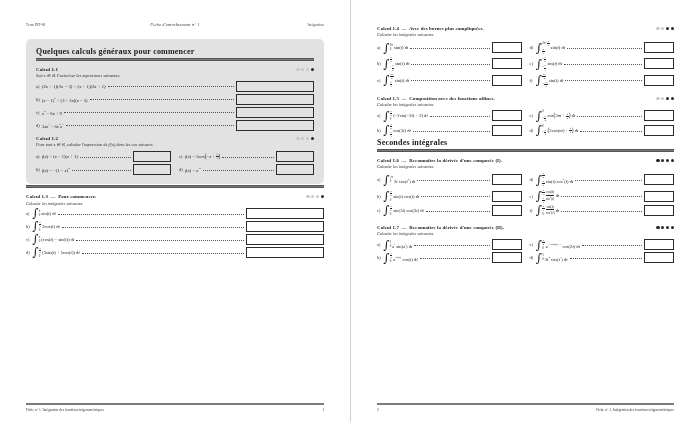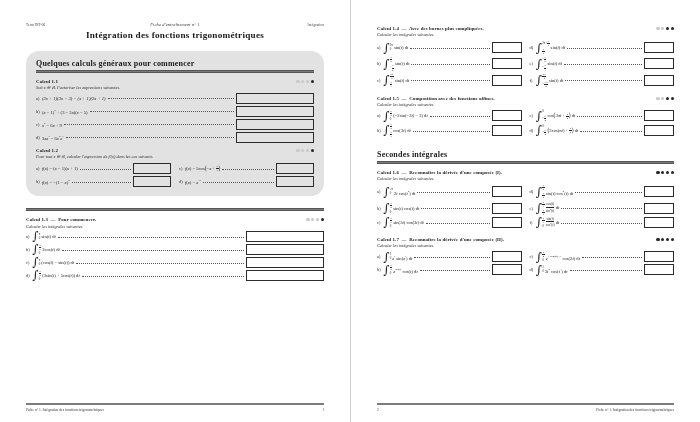--- a/index.html
+++ b/index.html
@@ -36,38 +36,38 @@
     font-size: 9.2px;
     font-weight: 700;
     letter-spacing: .25px;
     margin-top: 2px;
     margin-bottom: 0;
   }
 
   
   .shaded {
     background: #e2e2e2;
-    border-radius: 13px;
+    border-radius: 5px;
     padding: 8px 10px 9px 10px;
     margin-top: 11px;
   }
   .section-title {
     font-size: 8px;
     font-weight: 700;
     letter-spacing: .2px;
     margin: 0 0 2px 0;
   }
   .rule {
     height: 3px;
     background: #7b7b7b;
     border-top: 0.6px solid #555;
     border-bottom: 0.6px solid #555;
     margin: 1px 0 6px 0;
   }
-  .plain-section { margin-top: 12px; }
+  .plain-section { }
   .plain-section .rule { background: #7b7b7b; }
 
   
   .ex { margin-top: 5px; }
   .ex:first-child { margin-top: 0; }
   .ex-head {
     display: flex; align-items: center; justify-content: space-between;
   }
   .ex-title { font-size: 4.9px; font-weight: 700; letter-spacing: .1px; }
   .ex-title .dash { font-weight: 700; }
@@ -150,21 +150,20 @@
 <div class="spread">
 
   <div class="page left">
 
     <div class="runhead">
       <div class="left">Term INT-06</div>
       <div class="center">Fiche d'entraînement n° 1</div>
       <div class="right">Intégration</div>
     </div>
 
-    <div class="doctitle">Intégration des fonctions trigonométriques</div>
 
     <div class="shaded">
       <div class="section-title">Quelques calculs généraux pour commencer</div>
       <div class="rule"></div>
 
       <div class="ex">
         <div class="ex-head">
           <div class="ex-title">Calcul 1.1</div>
           <div class="dots">
             <span class="dot"></span>

